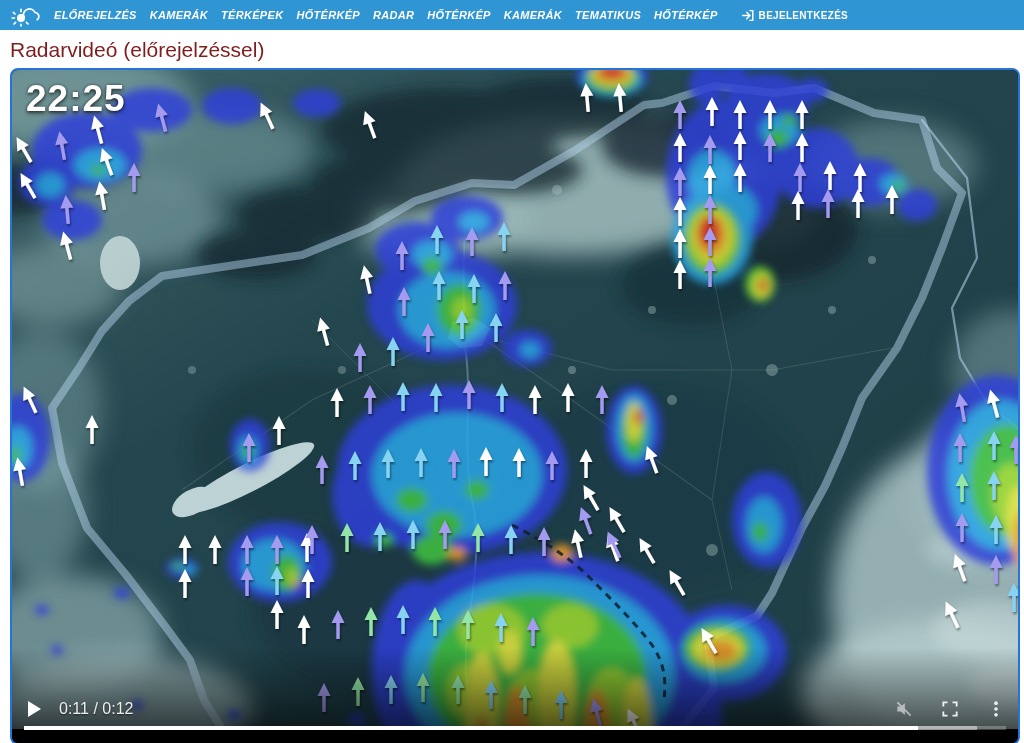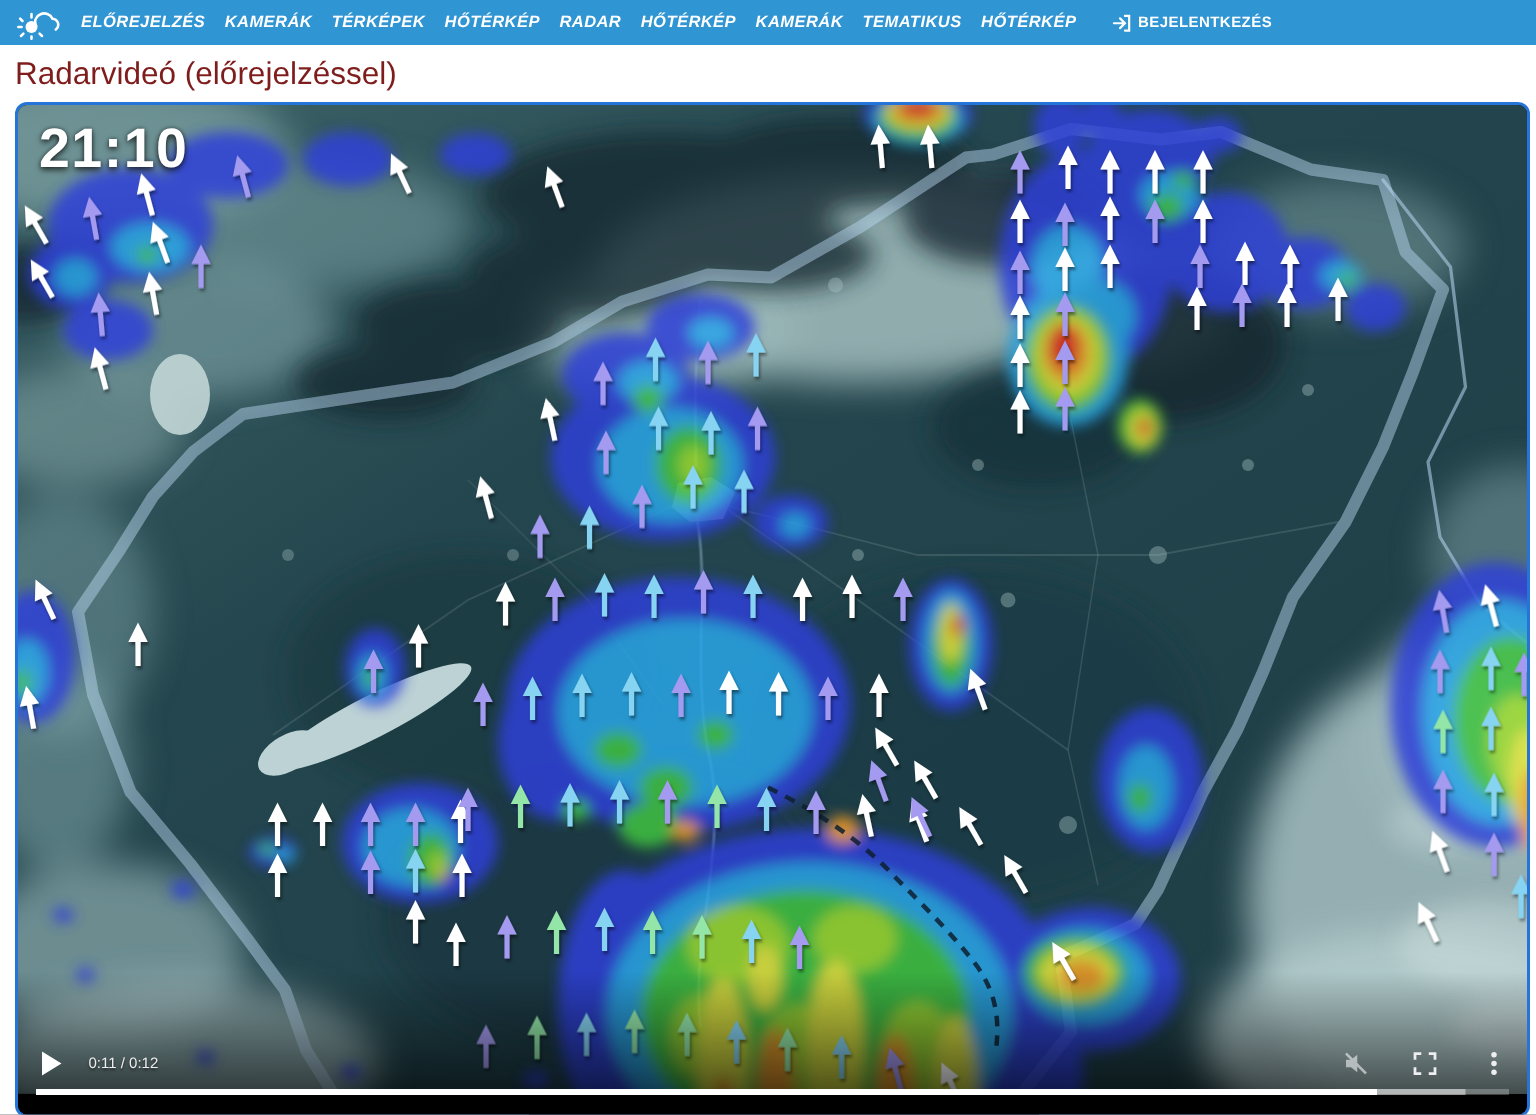--- a/index.html
+++ b/index.html
@@ -16,21 +16,21 @@
   .page-title{font-size:21px;color:#7f1d1d;padding:6px 0 5px 10px;height:27px;line-height:27px;}
 
   
   .player{position:relative;margin-left:10px;width:1006px;height:673px;border:2px solid #2575d8;border-radius:8px;background:#000;overflow:hidden;}
   .player svg.map{display:block;width:1006px;height:659px;}
   .ts-overlay{position:absolute;top:8px;left:14px;font-size:37px;font-weight:bold;color:#fff;letter-spacing:1px;
     text-shadow:0 2px 4px rgba(0,0,0,.65),0 0 3px rgba(0,0,0,.45);}
   .ctrl-shade{position:absolute;left:0;right:0;bottom:0;height:95px;background:linear-gradient(to bottom,rgba(0,0,0,0),rgba(0,0,0,.72));pointer-events:none;}
   .controls{position:absolute;left:16px;right:12px;bottom:22px;display:flex;align-items:center;height:24px;}
   .play-btn{width:0;height:0;border-left:13px solid #fff;border-top:8px solid transparent;border-bottom:8px solid transparent;cursor:pointer;margin-right:18px;}
-  .time-text{color:#eee;font-size:10px;text-shadow:0 1px 2px rgba(0,0,0,.6);}
+  .time-text{color:#eee;font-size:16px;text-shadow:0 1px 2px rgba(0,0,0,.6);}
   .ctrl-spacer{flex:1;}
   .ctrl-icon{width:20px;height:20px;margin-left:26px;cursor:pointer;}
   .progress{position:absolute;left:12px;right:12px;bottom:13px;height:4px;background:rgba(255,255,255,.25);}
   .progress .buffer{position:absolute;left:0;top:0;bottom:0;background:rgba(255,255,255,.45);}
   .progress .played{position:absolute;left:0;top:0;bottom:0;background:#fff;}
 </style>
 </head>
 <body>
 
 <div class="nav">
@@ -836,21 +836,21 @@
           <path d="M0,14 L0,-4" stroke="#ffffff" stroke-width="3.4"></path>
           <path d="M-6.5,-2 L0,-15 L6.5,-2 Z" fill="#ffffff"></path>
         </g>
         <g transform="translate(1002,528) rotate(0)">
           <path d="M0,14 L0,-4" stroke="#86d4f2" stroke-width="3.4"></path>
           <path d="M-6.5,-2 L0,-15 L6.5,-2 Z" fill="#86d4f2"></path>
         </g>
       </g>
   </svg>
 
-  <div class="ts-overlay">21:10</div>
+  <div class="ts-overlay">22:25</div>
 
   <div class="ctrl-shade"></div>
   <div class="controls">
     <div class="play-btn"></div>
     <span class="time-text">0:11 / 0:12</span>
     <div class="ctrl-spacer"></div>
     <svg class="ctrl-icon" viewBox="0 0 24 24" opacity=".55">
       <path d="M4,9 h4 l5,-4 v14 l-5,-4 h-4 z" fill="#fff"></path>
       <path d="M4,4 L20,20" stroke="#fff" stroke-width="2"></path>
     </svg>

